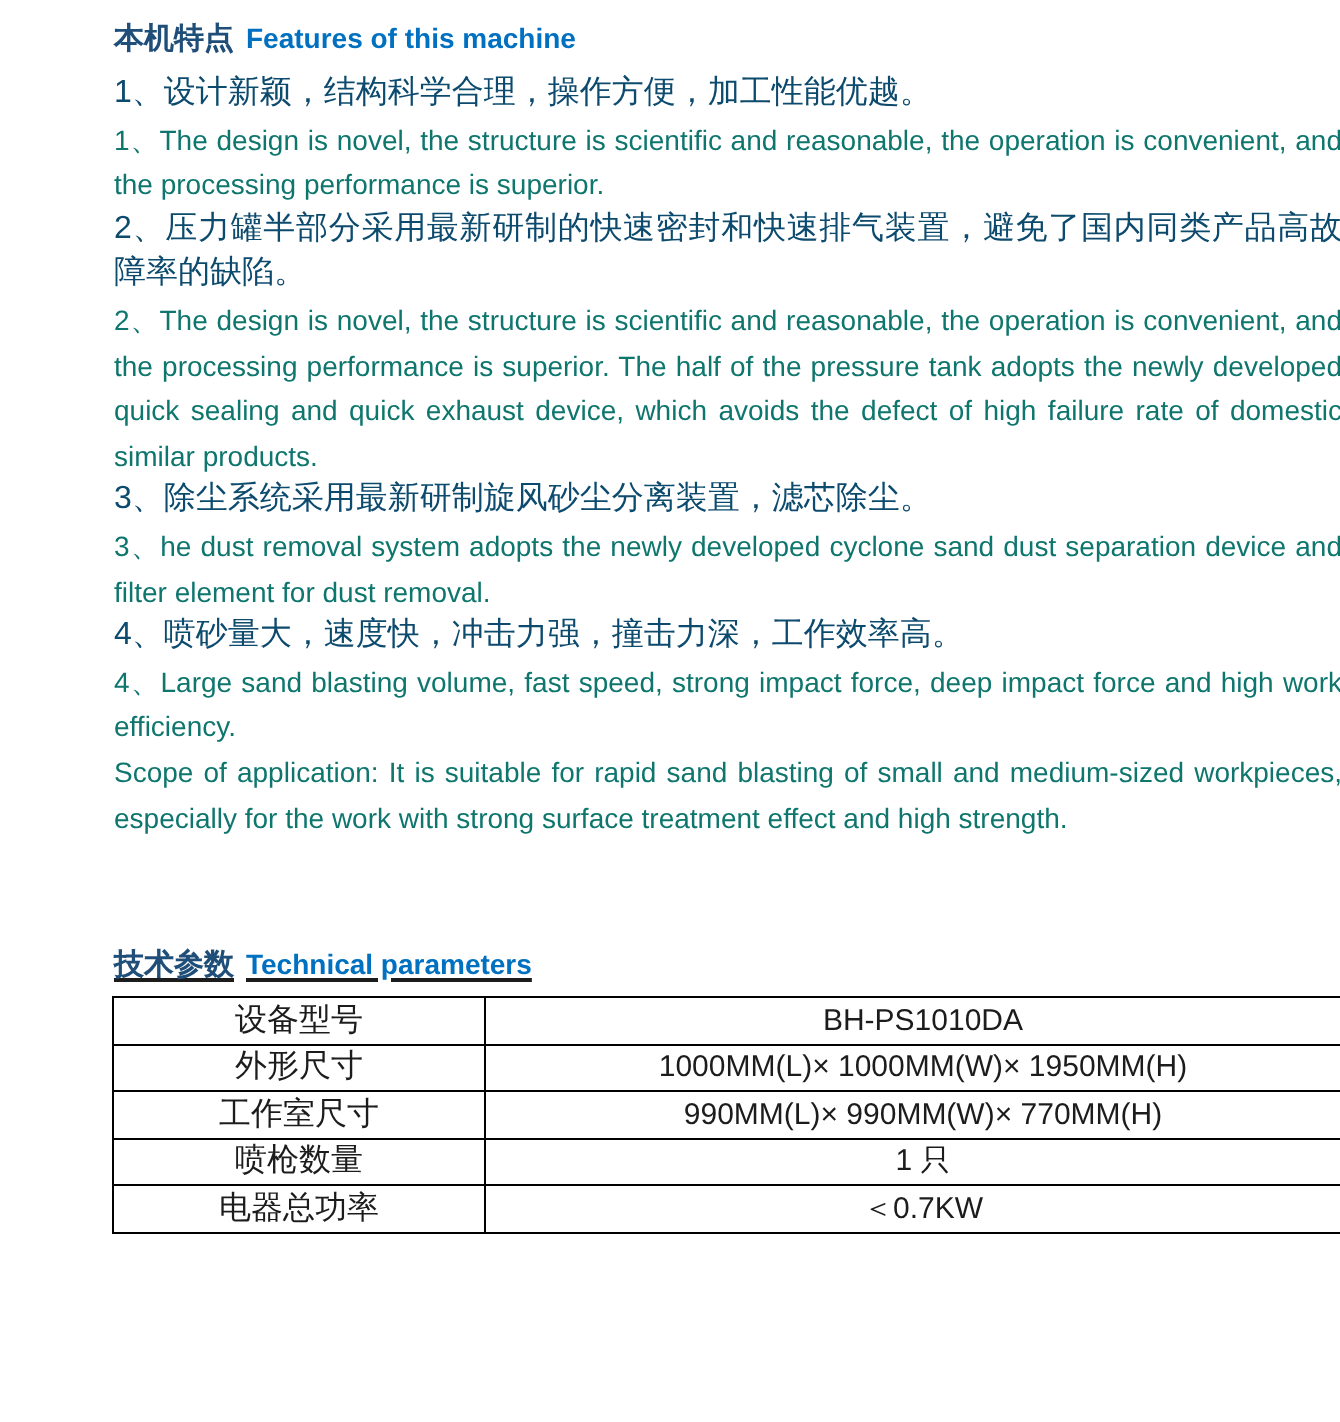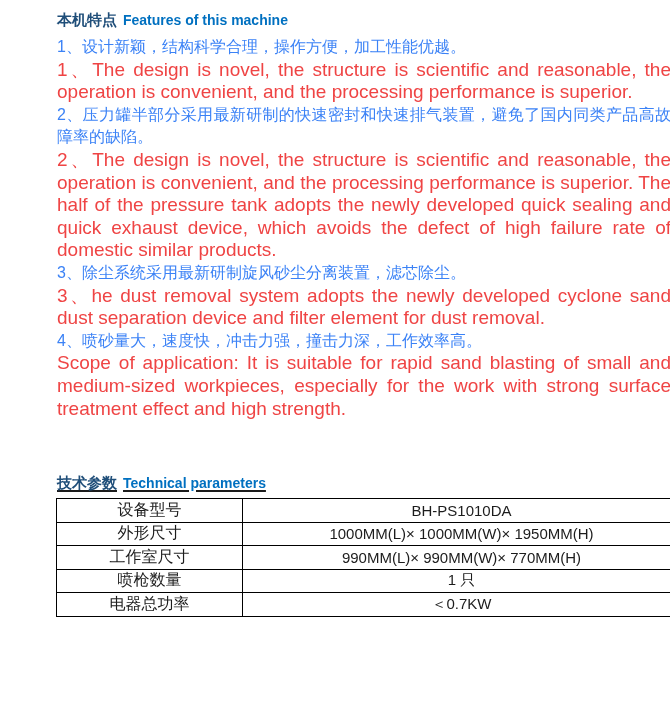--- a/index.html
+++ b/index.html
@@ -24,22 +24,22 @@
     font-size: 14px;
     margin-left: 6px;
   }
 
   .body-block { width: 614px; }
   .body-block p {
     margin: 0;
     text-align: justify;
     line-height: 22.6px;
   }
-  p.zh { font-size: 16px; color: #3b82f6; }
-  p.en { font-size: 19px; color: #ef4444; }
+  p.zh { font-size: 16px; color: #0c4a6e; }
+  p.en { font-size: 14px; color: #0f766e; }
 
   .params-title { margin-top: 51px; margin-bottom: 6px; text-decoration: underline; }
 
   table.params {
     border-collapse: collapse;
     width: 625px;
     margin-left: -1px;
   }
   table.params td {
     border: 1px solid #000000;
@@ -64,20 +64,21 @@
     <p class="zh">1、设计新颖，结构科学合理，操作方便，加工性能优越。</p>
     <p class="en">1、The design is novel, the structure is scientific and reasonable, the operation is convenient, and the processing performance is superior.</p>
 
     <p class="zh">2、压力罐半部分采用最新研制的快速密封和快速排气装置，避免了国内同类产品高故障率的缺陷。</p>
     <p class="en">2、The design is novel, the structure is scientific and reasonable, the operation is convenient, and the processing performance is superior. The half of the pressure tank adopts the newly developed quick sealing and quick exhaust device, which avoids the defect of high failure rate of domestic similar products.</p>
 
     <p class="zh">3、除尘系统采用最新研制旋风砂尘分离装置，滤芯除尘。</p>
     <p class="en">3、he dust removal system adopts the newly developed cyclone sand dust separation device and filter element for dust removal.</p>
 
     <p class="zh">4、喷砂量大，速度快，冲击力强，撞击力深，工作效率高。</p>
+    <p class="en">4、Large sand blasting volume, fast speed, strong impact force, deep impact force and high work efficiency.</p>
 
     <p class="en">Scope of application: It is suitable for rapid sand blasting of small and medium-sized workpieces, especially for the work with strong surface treatment effect and high strength.</p>
   </div>
 
   <h2 class="sec-title params-title">
     <span class="zh-title">技术参数</span><span class="en-title">Technical parameters</span>
   </h2>
 
   <table class="params">
     <tbody>

